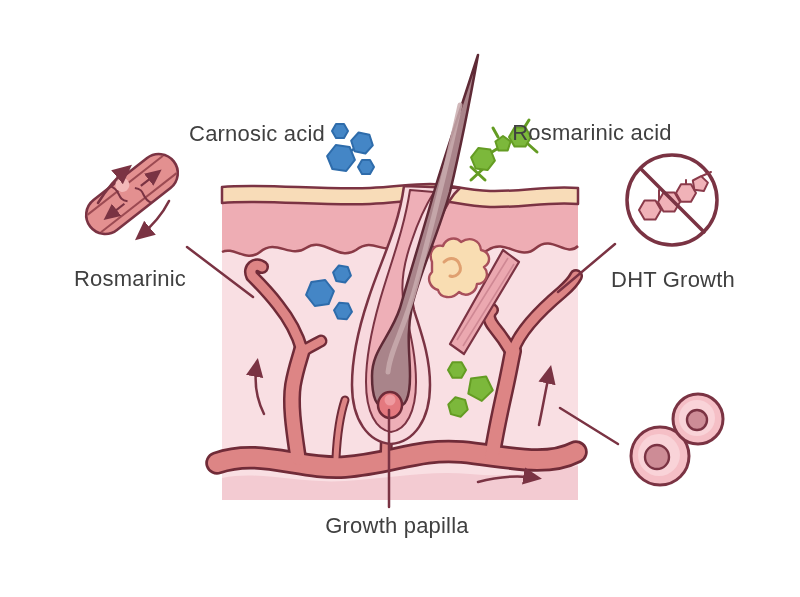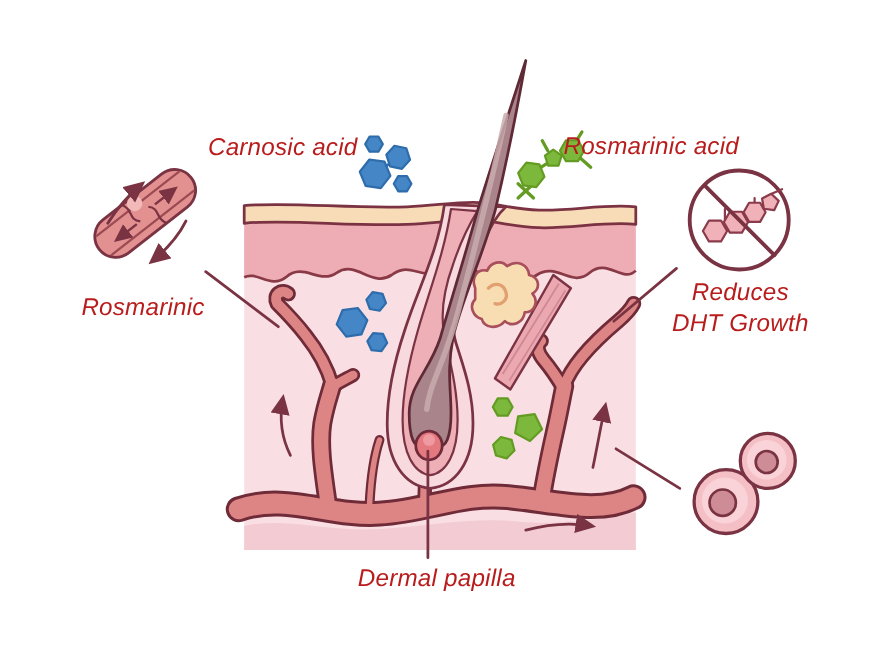--- a/index.html
+++ b/index.html
@@ -4,24 +4,23 @@
 <style>
   html,body{margin:0;padding:0;}
   body{
     width:800px;height:597px;position:relative;overflow:hidden;
     background:#ffffff;
     font-family:"Liberation Sans","DejaVu Sans",sans-serif;
   }
   #stage{position:absolute;left:0;top:0;width:800px;height:597px;}
   svg{position:absolute;left:0;top:0;}
   .label{
-    position:absolute;color:#b91c1c;font-size:22px;line-height:28px;
+    position:absolute;color:#404040;font-size:22px;line-height:28px;
     text-align:center;transform:translate(-50%,-50%);white-space:nowrap;
     letter-spacing:.2px;
-    font-style:italic;
   }
   .label span{display:block;}
 </style>
 </head>
 <body>
 
 <div id="stage">
 
 <svg width="800" height="597" viewBox="0 0 800 597">
   <defs>
@@ -201,19 +200,18 @@
   <div class="label" style="left:257px;top:134px">
     <span>Carnosic acid</span>
   </div>
   <div class="label" style="left:592px;top:133px">
     <span>Rosmarinic acid</span>
   </div>
   <div class="label" style="left:130px;top:279px">
     <span>Rosmarinic</span>
   </div>
   <div class="label" style="left:673px;top:280px">
-    <span>Reduces</span>
     <span>DHT Growth</span>
   </div>
   <div class="label" style="left:397px;top:526px">
-    <span>Dermal papilla</span>
+    <span>Growth papilla</span>
   </div>
 </div>
 
 </body></html>

